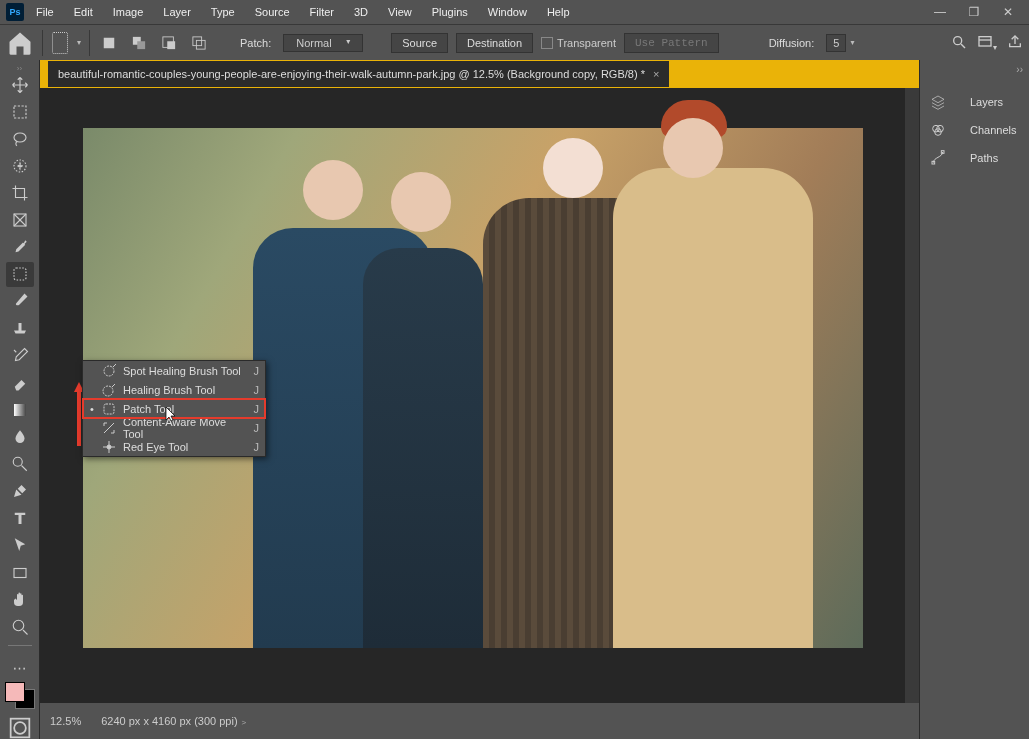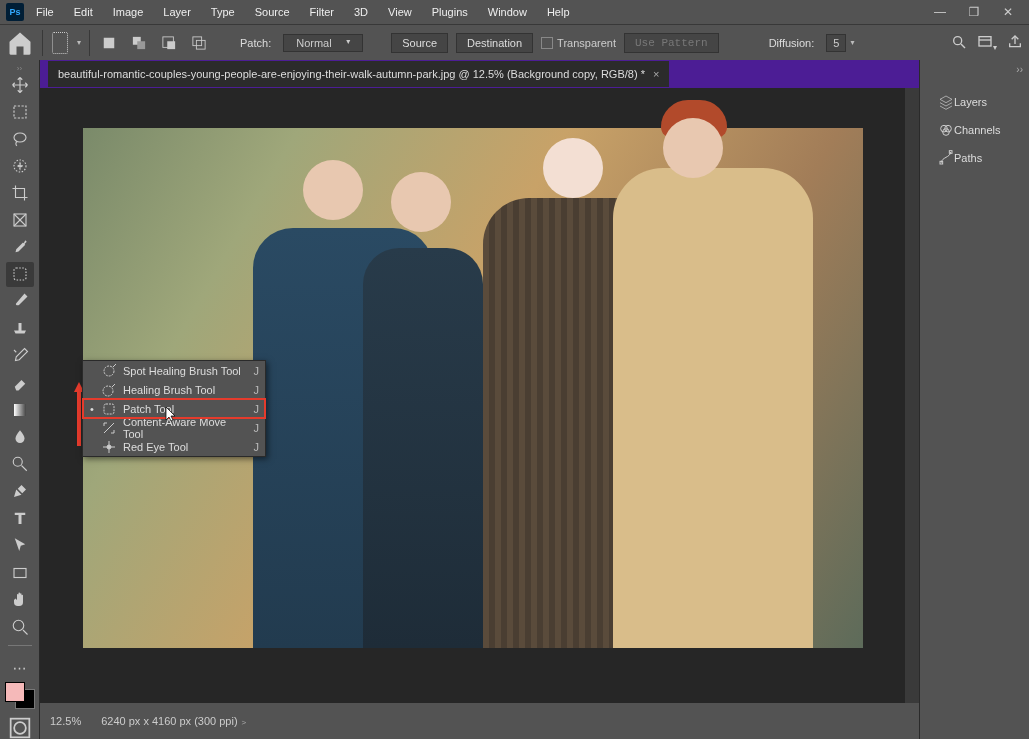--- a/index.html
+++ b/index.html
@@ -25,42 +25,42 @@
 .main { display:flex; height: calc(739px - 24px - 36px); }
 .toolbar { width:40px; background:#535353; border-right:1px solid #2a2a2a; display:flex;flex-direction:column;align-items:center; padding-top:4px; gap:2px; }
 .toolbar .tool { width:28px;height:28px;display:flex;align-items:center;justify-content:center;color:#ccc;border-radius:2px; }
 .toolbar .tool.active { background:#3a3a3a; }
 .toolbar .tool svg { width:18px;height:18px; }
 .toolbar .swatches { margin-top:auto; margin-bottom:6px; position:relative;width:30px;height:30px; }
 .toolbar .swatches .fg { position:absolute;top:0;left:0;width:20px;height:20px;background:#f5b9b9;border:1px solid #000; }
 .toolbar .swatches .bg { position:absolute;bottom:0;right:0;width:20px;height:20px;background:#000;border:1px solid #777; }
 .toolbar .qm { width:28px;height:22px;display:flex;align-items:center;justify-content:center; }
 .docarea { flex:1; display:flex;flex-direction:column; }
-.tabbar { height:28px; background:#4c1d95; display:flex;align-items:center; padding:0 8px; }
+.tabbar { height:28px; background:#eab308; display:flex;align-items:center; padding:0 8px; }
 .tab { background:#2b2b2b; height:26px; display:flex;align-items:center;padding:0 10px; gap:8px; color:#ddd; font-size:11px; max-width:720px; }
 .tab .close { color:#aaa;font-size:11px; }
 .canvaswrap { flex:1; background:#262626; display:flex; overflow:hidden;position:relative; }
 .canvas { margin:40px auto 0 auto; width:780px;height:520px; background:linear-gradient(120deg,#7a8a6a 0%,#9fa77a 20%,#c8a268 45%,#a27d58 70%,#5d6b5a 100%); position:relative; }
 .canvas .people { position:absolute;bottom:0;left:180px;width:520px;height:500px; }
 .canvas .person1 { position:absolute;left:-10px;bottom:0;width:180px;height:420px;background:linear-gradient(#2a4a63,#223b4f);border-radius:40px 40px 0 0; }
 .canvas .person2 { position:absolute;left:100px;bottom:0;width:120px;height:400px;background:linear-gradient(#283b4a,#1e2c38);border-radius:36px 36px 0 0; }
 .canvas .person3 { position:absolute;left:220px;bottom:0;width:180px;height:450px;background:repeating-linear-gradient(90deg,#5a4b3b,#5a4b3b 6px,#4a3e32 6px,#4a3e32 12px);border-radius:46px 46px 0 0; }
 .canvas .person4 { position:absolute;left:350px;bottom:0;width:200px;height:480px;background:#d9bd8a;border-radius:50px 50px 0 0; }
 .canvas .head { position:absolute; width:60px;height:60px;border-radius:50%; background:#e8c8b0; }
 .canvas .h1 { top:12px;left:40px; }
 .canvas .h2 { top:24px;left:128px; }
 .canvas .h3 { top:-10px;left:280px; background:#f3dfd3; }
 .canvas .h4 { top:-30px;left:400px; }
 .canvas .hat { position:absolute;top:-48px;left:398px;width:66px;height:38px;border-radius:34px 34px 14px 14px;background:#b24a2b; }
 .scroll-v { width:14px;background:#3a3a3a; }
 .statusbar { height:36px;background:#535353;display:flex;align-items:center;padding:0 10px;gap:20px;color:#ccc;font-size:11px; }
 .statusbar .zoomchev { margin-left:4px;font-size:8px;color:#aaa; }
 .rightpanel { width:110px; background:#535353; border-left:1px solid #2a2a2a; display:flex;flex-direction:column; }
 .rightpanel .collapsebar { height:28px;display:flex;justify-content:flex-end;padding:4px 6px;color:#aaa;font-size:10px; }
-.rightpanel .pitem { display:flex;align-items:center;gap:0;padding:6px 10px;color:#ddd;margin-left:8px; }
+.rightpanel .pitem { display:flex;align-items:center;gap:24px;padding:6px 10px;color:#ddd; }
 .rightpanel .pitem svg { width:16px;height:16px; }
 .fly { position:absolute; left:42px; top:272px; width:184px; background:#535353; border:1px solid #2a2a2a; box-shadow:2px 2px 6px rgba(0,0,0,.5); z-index:50; }
 .fly .row { display:flex;align-items:center;height:19px;padding:0 6px;color:#ddd;font-size:11px;gap:6px; }
 .fly .row .dot { width:6px;text-align:center;color:#ddd; }
 .fly .row .ico { width:16px;display:flex;justify-content:center; }
 .fly .row .lbl { flex:1; }
 .fly .row .sc { color:#bbb; }
 .fly .row.hl { outline:2px solid #e53b2c; outline-offset:-1px; }
 .redarrow { position:absolute; left:34px; top:294px; width:0;height:0; }
 .redarrow::before { content:"";position:absolute;left:0;top:0;width:0;height:0;border-left:5px solid transparent;border-right:5px solid transparent;border-bottom:10px solid #e53b2c; }

